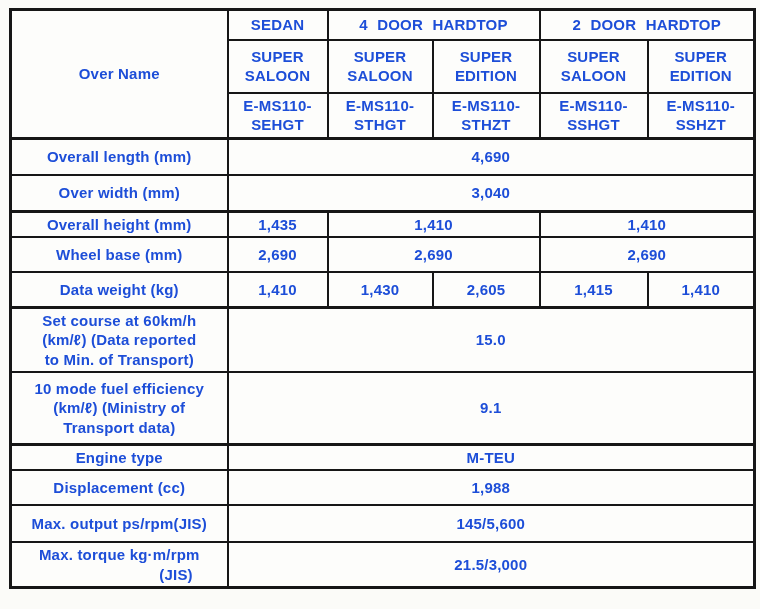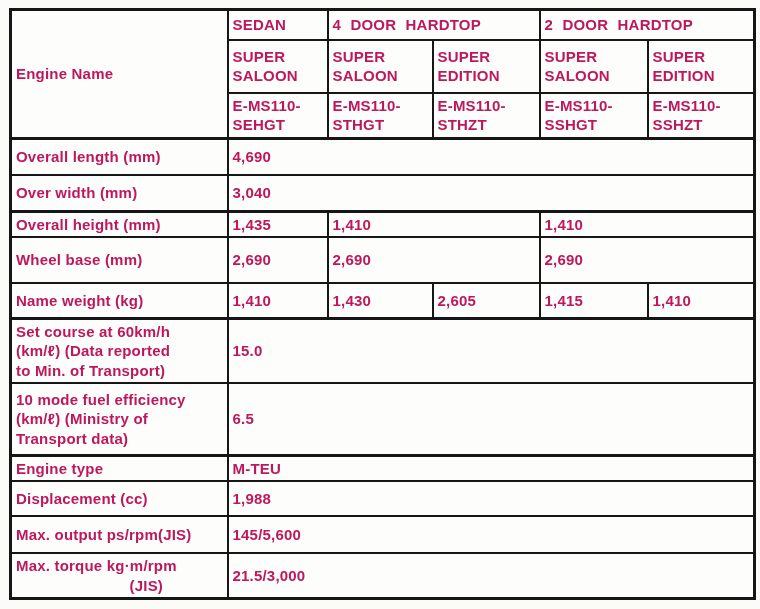--- a/index.html
+++ b/index.html
@@ -25,22 +25,22 @@
     table-layout: fixed;
     border: 3px solid #161616;
     background: #fdfdfb;
   }
   table.spec td {
     border: 2px solid #161616;
     font-family: "Liberation Sans", "DejaVu Sans", sans-serif;
     font-weight: 700;
     font-size: 15px;
     line-height: 1.3;
-    color: #be185d;
-    text-align: left;
+    color: #1d4ed8;
+    text-align: center;
     vertical-align: middle;
     padding: 2px 4px;
     white-space: pre-line;
     letter-spacing: 0.2px;
     overflow: hidden;
   }
   td.label {
     text-align: left;
     padding-left: 11px;
     padding-right: 6px;
@@ -65,21 +65,21 @@
       <col style="width:217px">
         <col style="width:100px">
         <col style="width:105px">
       <col style="width:107px">
         <col style="width:108px">
         <col style="width:107px">
     </colgroup>
 
     <tbody>
         <tr style="height:30px">
-      <td class="model-name" rowspan="3">Engine Name</td>
+      <td class="model-name" rowspan="3">Over Name</td>
       <td class="bodytype">SEDAN</td>
       <td class="bodytype" colspan="2">4 DOOR HARDTOP</td>
       <td class="bodytype" colspan="2">2 DOOR HARDTOP</td>
     </tr>
     <tr style="height:53px">
       <td>SUPER
 SALOON</td>
       <td>SUPER
 SALOON</td>
       <td>SUPER
@@ -109,45 +109,45 @@
     <tr style="height:36px">
       <td class="label">Over width (mm)</td>
       <td colspan="5">3,040</td>
     </tr>
     <tr class="sect" style="height:16px">
       <td class="label">Overall height (mm)</td>
       <td>1,435</td>
       <td colspan="2">1,410</td>
       <td colspan="2">1,410</td>
     </tr>
-    <tr style="height:46px">
+    <tr style="height:35px">
       <td class="label">Wheel base (mm)</td>
       <td>2,690</td>
       <td colspan="2">2,690</td>
       <td colspan="2">2,690</td>
     </tr>
     <tr style="height:35px">
-      <td class="label">Name weight (kg)</td>
+      <td class="label">Data weight (kg)</td>
       <td>1,410</td>
       <td>1,430</td>
       <td>2,605</td>
       <td>1,415</td>
       <td>1,410</td>
     </tr>
     <tr class="sect" style="height:60px">
       <td class="label">Set course at 60km/h
 (km/ℓ) (Data reported
 to Min. of Transport)</td>
       <td colspan="5">15.0</td>
     </tr>
     <tr style="height:72px">
       <td class="label">10 mode fuel efficiency
 (km/ℓ) (Ministry of
 Transport data)</td>
-      <td colspan="5">6.5</td>
+      <td colspan="5">9.1</td>
     </tr>
     <tr class="sect" style="height:20px">
       <td class="label">Engine type</td>
       <td colspan="5">M-TEU</td>
     </tr>
     <tr style="height:35px">
       <td class="label">Displacement (cc)</td>
       <td colspan="5">1,988</td>
     </tr>
     <tr style="height:37px">

